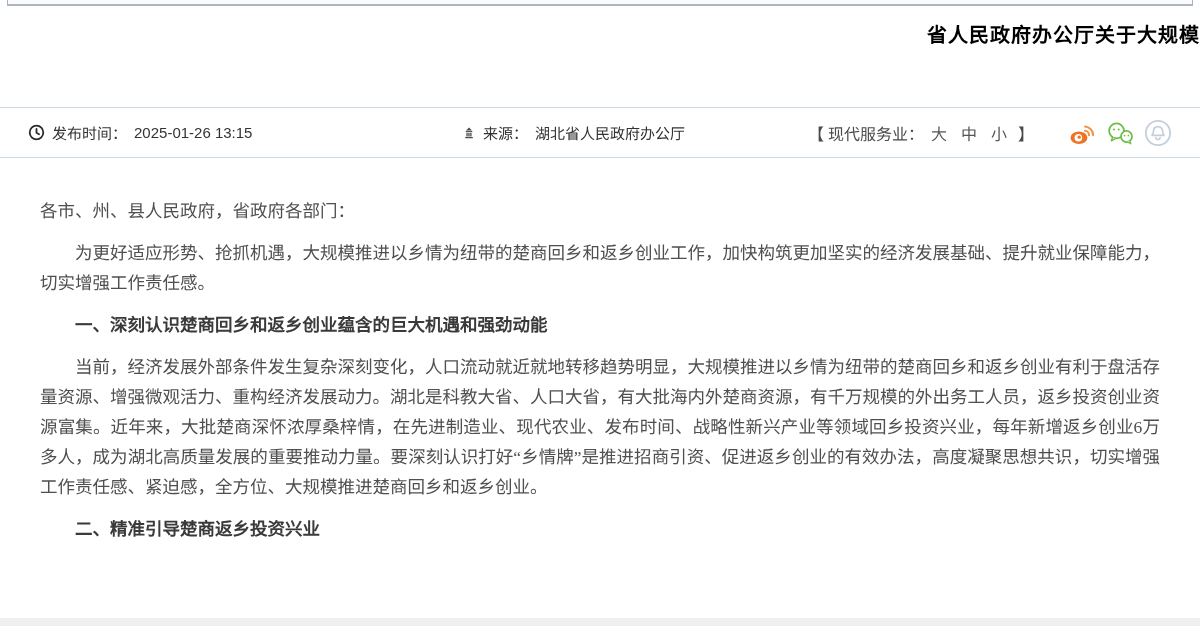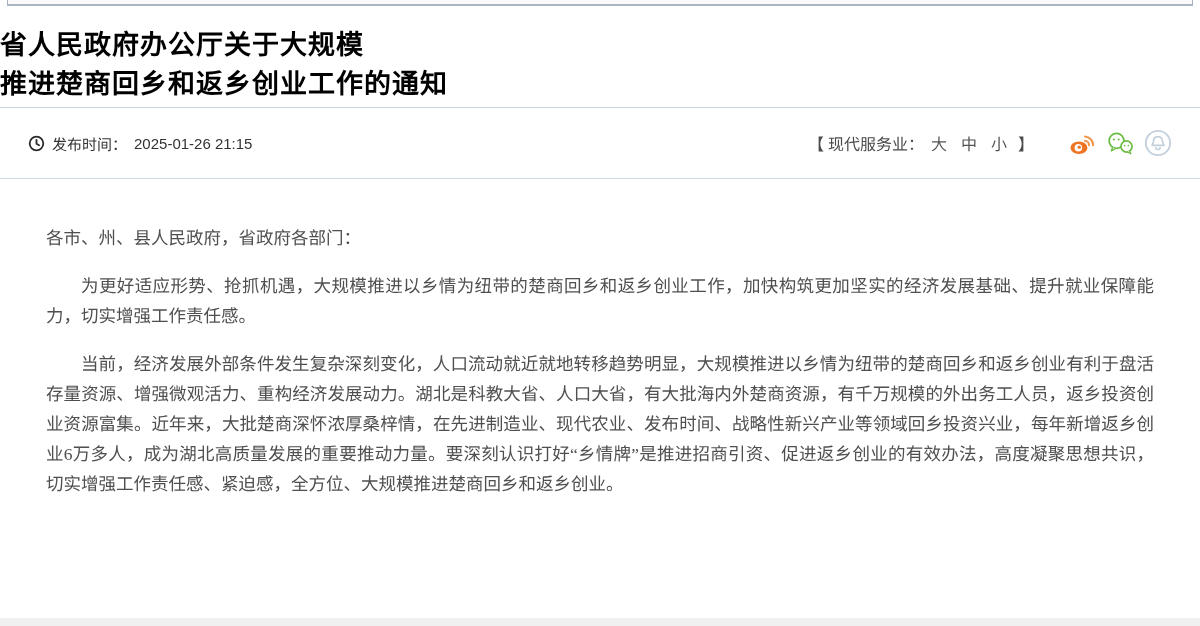--- a/index.html
+++ b/index.html
@@ -17,31 +17,31 @@
     height:4px;
     background:#fafafa;
     border-left:1px solid #a9b3bd;
     border-right:1px solid #a9b3bd;
     border-bottom:2px solid #aab5bf;
   }
 
   .doc-title {
     height:101px;
     box-sizing:border-box;
-    padding-top:20px;
-    text-align:left;
+    padding-top:10px;
+    text-align:right;
     font-weight:bold;
-    font-size:27px;
+    font-size:20px;
     line-height:39px;
     color:#000000;
     letter-spacing:1px;
   }
 
   .meta-bar {
-    height:72px;
+    height:51px;
     box-sizing:border-box;
     border-top:1px solid #ccd9e3;
     border-bottom:1px solid #ccd9e3;
     display:flex;
     align-items:center;
     justify-content:space-between;
     padding:0 28px;
     font-size:15px;
     color:#333333;
   }
@@ -60,54 +60,67 @@
   .icon-inline { display:inline-flex; align-items:center; }
 
   .article {
     padding:26px 28px 0;
     font-family:"Liberation Serif","DejaVu Serif",serif;
     font-size:17.5px;
     line-height:30px;
     color:#4f4f4f;
     text-align:justify;
   }
-  .article p { margin:18px;font-family:Liberation Serif, serif; }
+  .article p { margin:12px;font-family:Liberation Serif, serif; }
   .para { text-indent:2em; margin-top:26px; }
   .section-heading { text-indent:2em; margin-top:26px; font-weight:bold; color:#3a3a3a; }
 
   .bottom-strip {
     position:absolute;
     left:0; bottom:0;
     width:1200px; height:8px;
     background:#f0f0f0;
   }
 </style>
 </head>
 <body>
 
 <div class="top-rule"></div>
 
 <div class="doc-title">
   <div>省人民政府办公厅关于大规模</div>
-  <div>推进楚商回乡和返乡创业工作的通知</div>
 </div>
 
 <div class="meta-bar">
 
   <div class="meta-group">
     <span class="icon-inline">
       <svg width="17" height="17" viewBox="0 0 16 16">
         <circle cx="8" cy="8" r="6.4" stroke="#2b2b2b" stroke-width="1.7" fill="none"></circle>
         <path d="M8 4.6 V8.2 L10.4 9.6" stroke="#2b2b2b" stroke-width="1.7" fill="none" stroke-linecap="round"></path>
       </svg>
     </span>
     <span>发布时间：</span>
-    <span>2025-01-26 21:15</span>
+    <span>2025-01-26 13:15</span>
   </div>
 
+  <div class="meta-group meta-center">
+    <span class="icon-inline">
+      <svg width="14" height="14" viewBox="0 0 16 16" fill="#4a4a4a">
+        <path d="M8 1.8 L11.4 5.2 H4.6 Z"></path>
+        <rect x="4.2" y="5.8" width="7.6" height="1.2"></rect>
+        <rect x="5" y="7.8" width="1.5" height="4.2"></rect>
+        <rect x="7.2" y="7.8" width="1.5" height="4.2"></rect>
+        <rect x="9.4" y="7.8" width="1.5" height="4.2"></rect>
+        <rect x="3.6" y="12.6" width="8.8" height="1.4"></rect>
+      </svg>
+    </span>
+    <span>来源：</span>
+    <span>湖北省人民政府办公厅</span>
+  </div>
 
   <div class="meta-right">
     <div class="fontsize-group">
       <span class="bracket">【</span>
       <span>现代服务业：</span>
       <span class="fontsize-option">大</span>
       <span class="fontsize-option">中</span>
       <span class="fontsize-option">小</span>
       <span class="bracket">】</span>
     </div>
@@ -142,16 +155,18 @@
         </svg>
       </span>
     </div>
   </div>
 
 </div>
 
 <div class="article">
   <p class="salutation">各市、州、县人民政府，省政府各部门：</p>
   <p class="para">为更好适应形势、抢抓机遇，大规模推进以乡情为纽带的楚商回乡和返乡创业工作，加快构筑更加坚实的经济发展基础、提升就业保障能力，切实增强工作责任感。</p>
+  <p class="section-heading">一、深刻认识楚商回乡和返乡创业蕴含的巨大机遇和强劲动能</p>
   <p class="para">当前，经济发展外部条件发生复杂深刻变化，人口流动就近就地转移趋势明显，大规模推进以乡情为纽带的楚商回乡和返乡创业有利于盘活存量资源、增强微观活力、重构经济发展动力。湖北是科教大省、人口大省，有大批海内外楚商资源，有千万规模的外出务工人员，返乡投资创业资源富集。近年来，大批楚商深怀浓厚桑梓情，在先进制造业、现代农业、发布时间、战略性新兴产业等领域回乡投资兴业，每年新增返乡创业6万多人，成为湖北高质量发展的重要推动力量。要深刻认识打好“乡情牌”是推进招商引资、促进返乡创业的有效办法，高度凝聚思想共识，切实增强工作责任感、紧迫感，全方位、大规模推进楚商回乡和返乡创业。</p>
+  <p class="section-heading">二、精准引导楚商返乡投资兴业</p>
 </div>
 
 <div class="bottom-strip"></div>
 
 </body></html>

